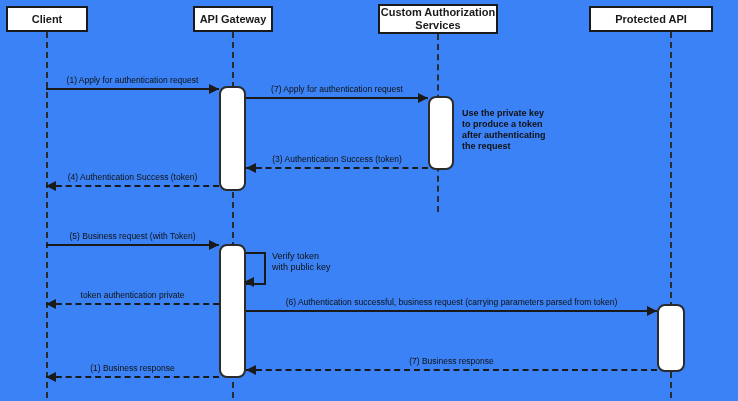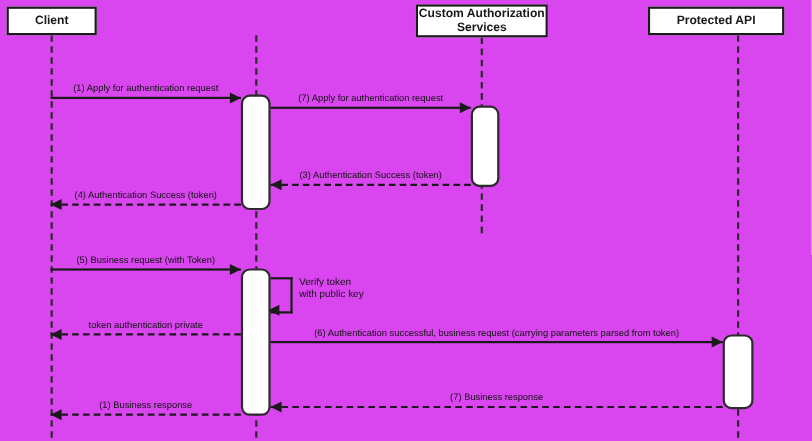--- a/index.html
+++ b/index.html
@@ -1,17 +1,17 @@
 <!DOCTYPE html>
 <html><head>
 <meta charset="utf-8">
 <style>
   html,body{margin:0;padding:0;background:#fff;}
   .canvas{
-    position:relative;width:738px;height:401px;background:#d946ef;
+    position:relative;width:738px;height:401px;background:#3b82f6;
     font-family:"Liberation Sans",sans-serif;color:#1a1a1a;overflow:hidden;
   }
   .actor{
     position:absolute;border:2px solid #1a1a1a;background:#ffffff;
     display:flex;align-items:center;justify-content:center;text-align:center;
     font-weight:bold;font-size:11px;line-height:13px;z-index:5;box-sizing:border-box;
   }
   .actor span{white-space:pre-line;}
   .lifeline{position:absolute;width:0;border-left:2px dashed #2b2b2b;z-index:1;}
   .activation{
@@ -50,20 +50,23 @@
 <div class="canvas">
 
   <div class="lifeline" style="left:46px;top:32px;height:366px"></div>
   <div class="lifeline" style="left:232px;top:32px;height:366px"></div>
   <div class="lifeline" style="left:437px;top:34px;height:178px"></div>
   <div class="lifeline" style="left:670px;top:32px;height:366px"></div>
 
   <div class="actor" style="left:6px;top:6px;width:82px;height:26px">
     <span>Client</span>
   </div>
+  <div class="actor" style="left:193px;top:6px;width:80px;height:26px">
+    <span>API Gateway</span>
+  </div>
   <div class="actor" style="left:378px;top:4px;width:120px;height:30px">
     <span>Custom Authorization
 Services</span>
   </div>
   <div class="actor" style="left:589px;top:6px;width:124px;height:26px">
     <span>Protected API</span>
   </div>
 
   <div class="activation" style="left:219px;top:86px;width:27px;height:105px"></div>
   <div class="activation" style="left:428px;top:96px;width:26px;height:74px"></div>
@@ -75,20 +78,21 @@
     <div class="head right"></div>
     <div class="label">(1) Apply for authentication request</div>
   </div>
 
   <div class="msg solid" style="left:246px;top:97px;width:182px">
     <div class="line"></div>
     <div class="head right"></div>
     <div class="label">(7) Apply for authentication request</div>
   </div>
 
+  <div class="note" style="left:462px;top:108px;width:92px">Use the private key to produce a token after authenticating the request</div>
 
   <div class="msg dashed" style="left:246px;top:167px;width:182px">
     <div class="line"></div>
     <div class="head left"></div>
     <div class="label">(3) Authentication Success (token)</div>
   </div>
 
   <div class="msg dashed" style="left:46px;top:185px;width:173px">
     <div class="line"></div>
     <div class="head left"></div>

